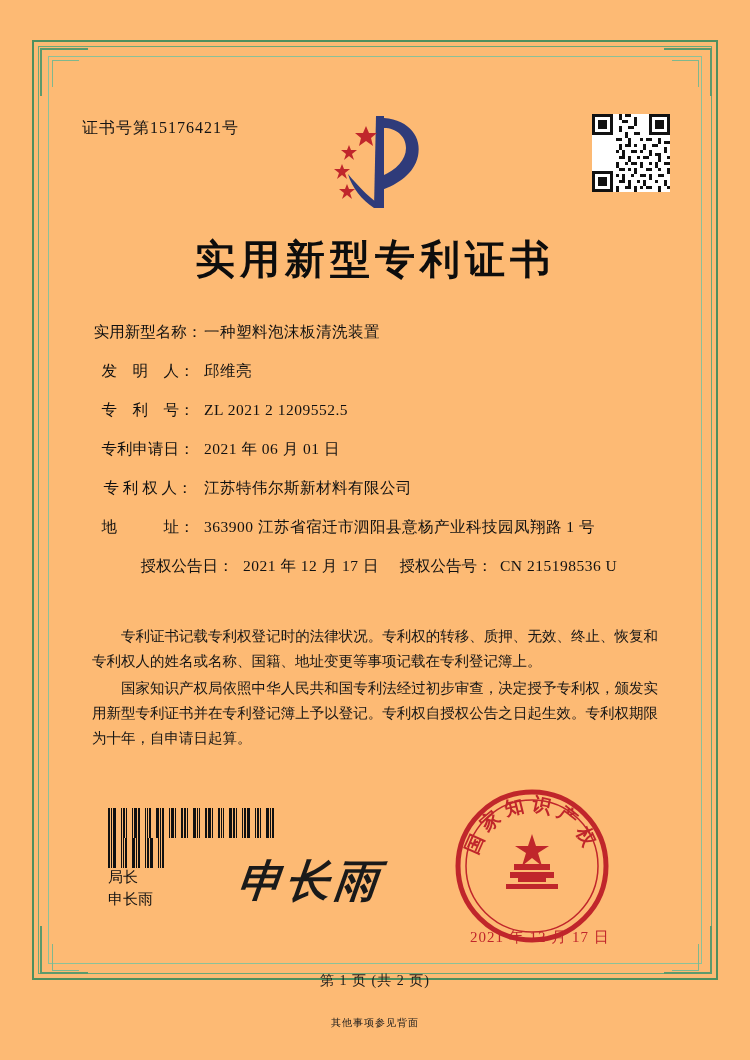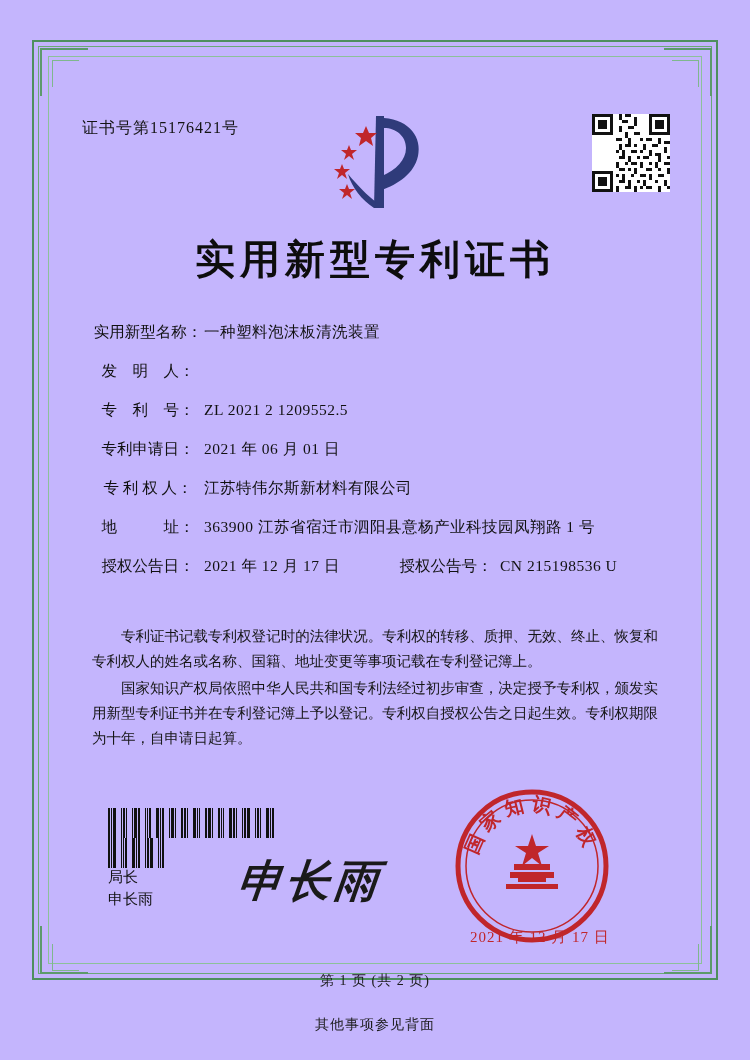--- a/index.html
+++ b/index.html
@@ -15,21 +15,21 @@
     position: relative;
     overflow: hidden;
   }
 
   
   .cert-page {
     position: absolute;
     left: 0; top: 0;
     width: 750px;
     height: 1060px;
-    background: #c4b5fd;
+    background: #fdba74;
   }
 
   .frame-outer {
     position: absolute;
     left: 32px;
     top: 40px;
     width: 686px;
     height: 940px;
     border: 2px solid #4e8f5e;
     box-sizing: border-box;
@@ -137,21 +137,21 @@
     letter-spacing: 0px;
     white-space: nowrap;
     text-align: center;
   }
   .field-value {
     flex: 1 1 auto;
     letter-spacing: 0.5px;
   }
   .field-row.dual { margin-bottom: 19px; }
   .dual-left { width: 300px; flex: 0 0 300px; display: flex; }
-  .dual-left .field-label { width: 112px; flex: 0 0 112px; }
+  .dual-left .field-label { width: 112px; flex: 0 0 112px; margin-left: 39px; }
   .dual-right { display: flex; flex: 1 1 auto; }
   .dual-right .field-label { width: 108px; flex: 0 0 108px; font-family: Liberation Serif, serif; }
 
   
   .body-text {
     position: absolute;
     left: 92px;
     top: 624px;
     width: 566px;
     font-size: 14.5px;
@@ -231,21 +231,21 @@
     font-size: 14px;
     color: #1b1b1b;
     letter-spacing: 1px;
   }
   .footer-note {
     position: absolute;
     left: 0;
     right: 0;
     top: 1016px;
     text-align: center;
-    font-size: 14px;
+    font-size: 10px;
     color: #1b1b1b;
     letter-spacing: 1px;
   }
 </style>
 </head>
 <body>
 
 <div class="cert-page">
 
   <div class="frame-outer"></div>
@@ -366,20 +366,21 @@
 
   <div class="fields">
 
     <div class="field-row">
       <div class="field-label">实用新型名称：</div>
       <div class="field-value">一种塑料泡沫板清洗装置</div>
     </div>
 
     <div class="field-row">
       <div class="field-label">发　明　人：</div>
+      <div class="field-value">邱维亮</div>
     </div>
 
     <div class="field-row">
       <div class="field-label">专　利　号：</div>
       <div class="field-value">ZL 2021 2 1209552.5</div>
     </div>
 
     <div class="field-row">
       <div class="field-label">专利申请日：</div>
       <div class="field-value">2021 年 06 月 01 日</div>

